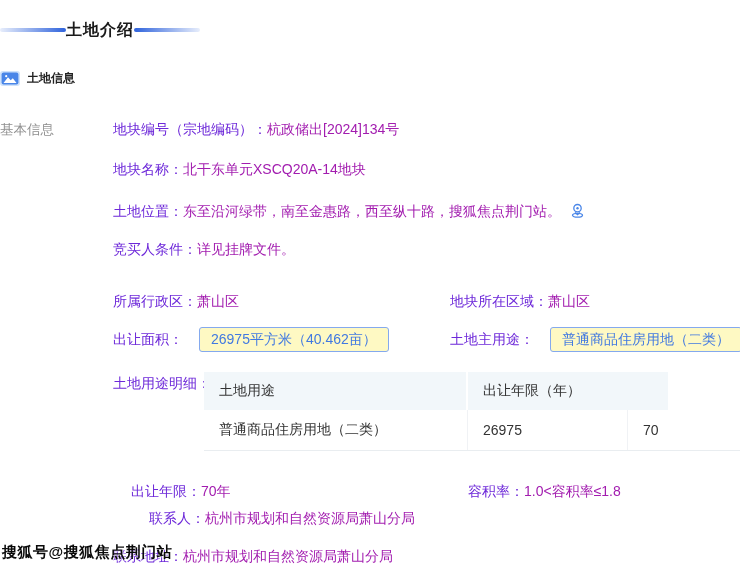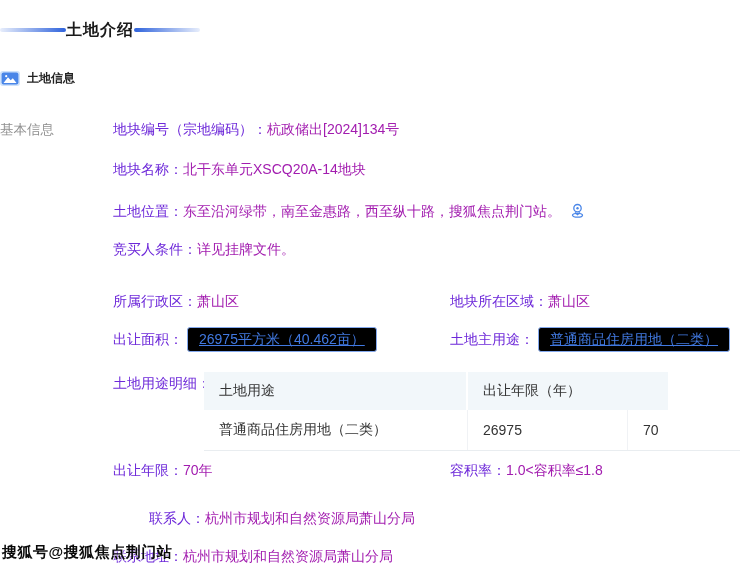--- a/index.html
+++ b/index.html
@@ -29,29 +29,29 @@
 
   
   .row { position:absolute; left:113px; font-size:14px; line-height:17px; white-space:nowrap; }
   .lbl { color:#6d28d9; }
   .val { color:#a21caf; }
   .col-right { position:absolute; left:337px; top:0; white-space:nowrap; }
   .r1 { top:121px; } .r2 { top:161px; } .r3 { top:202px; }
   .r4 { top:241px; } .r5 { top:293px; }
   .r6 { top:326px; height:26px; display:flex; align-items:center; }
   .r6 .col-right { display:flex; align-items:center; height:26px; }
-  .r7 { top:462px; } .r8 { top:510px;margin-left:36px; } .r9 { top:548px; }
+  .r7 { top:483px;margin-left:18px; } .r8 { top:510px;margin-left:36px; } .r9 { top:548px; }
   .tbl-label { top:375px; }
 
   .pin-icon { display:inline-block; width:17px; height:17px; vertical-align:-3px; margin-left:8px; cursor:pointer; }
 
   .tag {
     display:inline-flex; align-items:center; height:25px; padding:0 11px;
-    border:1px solid #84a9ee; border-radius:3px; background:#000000;
-    color:#4179e1; font-size:14px; margin-left:4px;text-decoration:underline;
+    border:1px solid #84a9ee; border-radius:3px; background:#fef9c3;
+    color:#4179e1; font-size:14px; margin-left:16px;
   }
 
   
   .use-table { position:absolute; left:204px; top:372px; width:624px; font-size:14px; }
   .use-tr { display:flex; }
   .use-th, .use-td { padding-left:15px; display:flex; align-items:center; }
   .use-th { height:38px; background:#f2f7fa; font-weight:normal; color:#333; border-right:2px solid #fff; }
   .use-td { height:40px; color:#333; border-right:1px solid #f0f2f5; }
   .use-th:last-child, .use-td:last-child { border-right:none; }
   .c1 { width:264px; } .c2 { width:160px; } .c3 { width:200px; }

